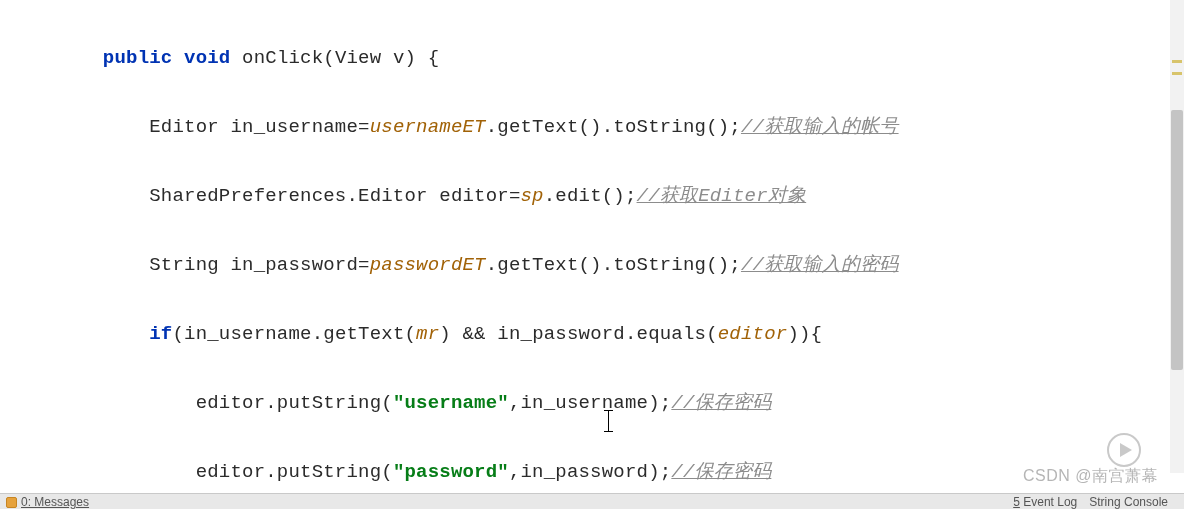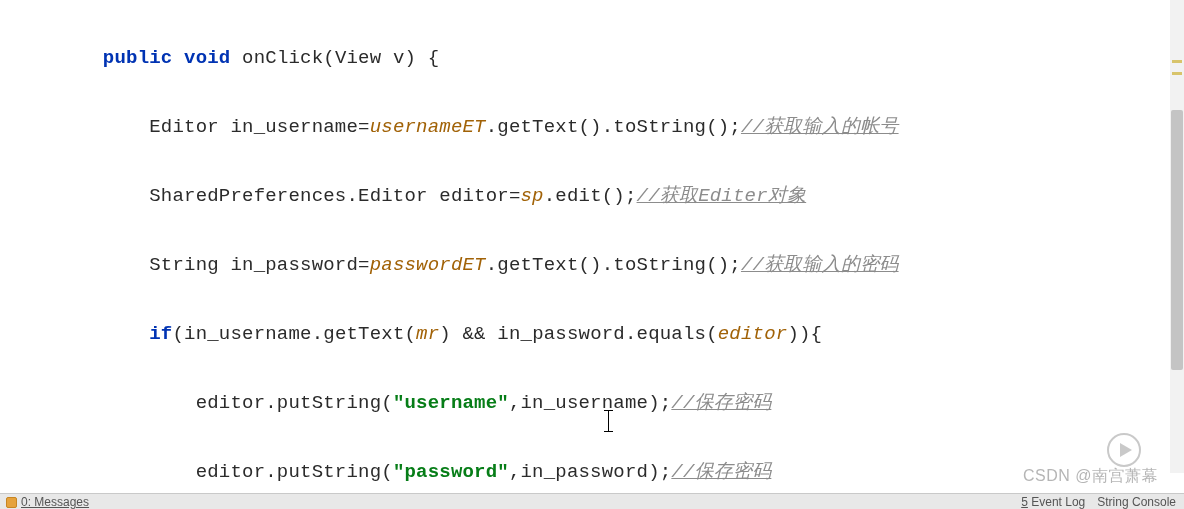--- a/index.html
+++ b/index.html
@@ -57,21 +57,21 @@
     height: 16px;
     background: #e8e8e8;
     border-top: 1px solid #c9c9c9;
     font-family: Arial, sans-serif;
     font-size: 12px;
     color: #555;
     display: flex;
     align-items: flex-end;
   }
   .status-left { display: flex; align-items: center; gap: 4px; padding-left: 6px; }
-  .status-right { margin-left: auto; display: flex; align-items: center; gap: 12px; padding-right: 8px; }
+  .status-right { margin-left: auto; display: flex; align-items: center; gap: 12px; padding-right: 16px; }
   .ico-sq { width: 11px; height: 11px; background: #e6a23c; border: 1px solid #c78522; border-radius: 2px; }
   .ico-log { width: 11px; height: 11px; background: #5b9e5b; border-radius: 1px; position: relative; }
   .ico-log:after { content:""; position:absolute; top:2px; left:2px; right:2px; bottom:2px; background:#fff; opacity:0.3;}
   .ico-gr { width: 11px; height: 11px; background: #3a7d3a; border-radius: 2px; }
   .underline { text-decoration: underline; }
 
   .watermark {
     position: absolute;
     right: 26px;
     bottom: 22px;

